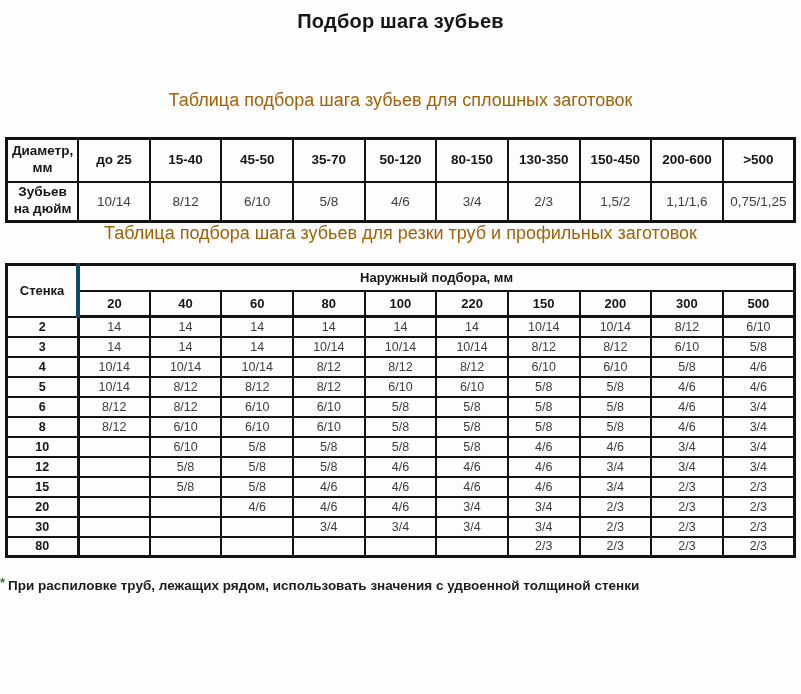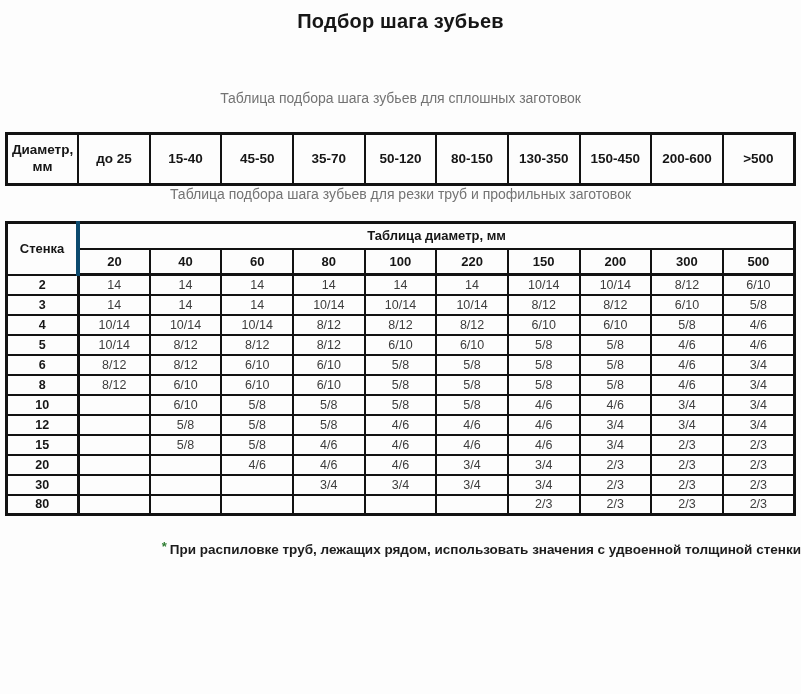--- a/index.html
+++ b/index.html
@@ -12,23 +12,23 @@
   }
   .title {
     margin:10px 0 0 0;
     text-align:center;
     font-size:20px;
     font-weight:bold;
     letter-spacing:.2px;
   }
   .caption {
     text-align:center;
-    font-size:14px;
+    font-size:18px;
     font-weight:400;
-    color:#737373;
+    color:#a16207;
   }
   .caption-1 { margin-top:57px; }
   .caption-2 { }
 
   table {
     border-collapse:collapse;
     table-layout:fixed;
     width:791px;
     margin:0 auto;
     border:3px solid #121212;
@@ -36,38 +36,38 @@
   th, td {
     border:2px solid #121212;
     text-align:center;
     vertical-align:middle;
     padding:1px 2px;
     overflow:hidden;
   }
 
   
   #table1 { margin-top:26px; }
-  #table1 tr.t1-head { height:51px; }
+  #table1 tr.t1-head { height:43px; }
   #table1 tr.t1-vals { height:40px; }
   #table1 th { font-size:13.5px; font-weight:bold; line-height:1.25; }
   #table1 td { font-size:13.5px; font-weight:400; color:#3d3d3d; }
 
   
   #table2 { margin-top:19px; }
   #table2 thead tr { height:26px; }
   #table2 th { font-size:13px; font-weight:bold; }
   #table2 thead tr.cols th { border-bottom:3px solid #121212; }
   #table2 .corner { border-right:4px solid #0c4a6e; }
   #table2 tbody tr { height:20px; }
   #table2 tbody th { font-size:12.5px; border-right:3px solid #121212; }
   #table2 tbody td { font-size:12.5px; font-weight:400; color:#3d3d3d; }
 
   .footnote {
-    margin-top:26px;
-    text-align:right;
+    margin-top:20px;
+    text-align:left;
     font-size:13.5px;
     font-weight:bold;
     color:#1c1c1c;
   }
   .footnote .marker {
     color:#2e7d32;
     position:relative;
     top:-3px;
     margin-right:3px;
     font-size:13px;
@@ -88,30 +88,43 @@
       <th>15-40</th>
       <th>45-50</th>
       <th>35-70</th>
       <th>50-120</th>
       <th>80-150</th>
       <th>130-350</th>
       <th>150-450</th>
       <th>200-600</th>
       <th>&gt;500</th>
     </tr>
+    <tr class="t1-vals">
+      <th>Зубьев на дюйм</th>
+      <td>10/14</td>
+      <td>8/12</td>
+      <td>6/10</td>
+      <td>5/8</td>
+      <td>4/6</td>
+      <td>3/4</td>
+      <td>2/3</td>
+      <td>1,5/2</td>
+      <td>1,1/1,6</td>
+      <td>0,75/1,25</td>
+    </tr>
   </tbody>
 </table>
 
 <div class="caption caption-2">Таблица подбора шага зубьев для резки труб и профильных заготовок</div>
 
 <table id="table2">
   <thead>
     <tr>
       <th class="corner" rowspan="2">Стенка</th>
-      <th colspan="10">Таблица диаметр, мм</th>
+      <th colspan="10">Наружный подбора, мм</th>
     </tr>
     <tr class="cols">
       <th>20</th>
       <th>40</th>
       <th>60</th>
       <th>80</th>
       <th>100</th>
       <th>220</th>
       <th>150</th>
       <th>200</th>

